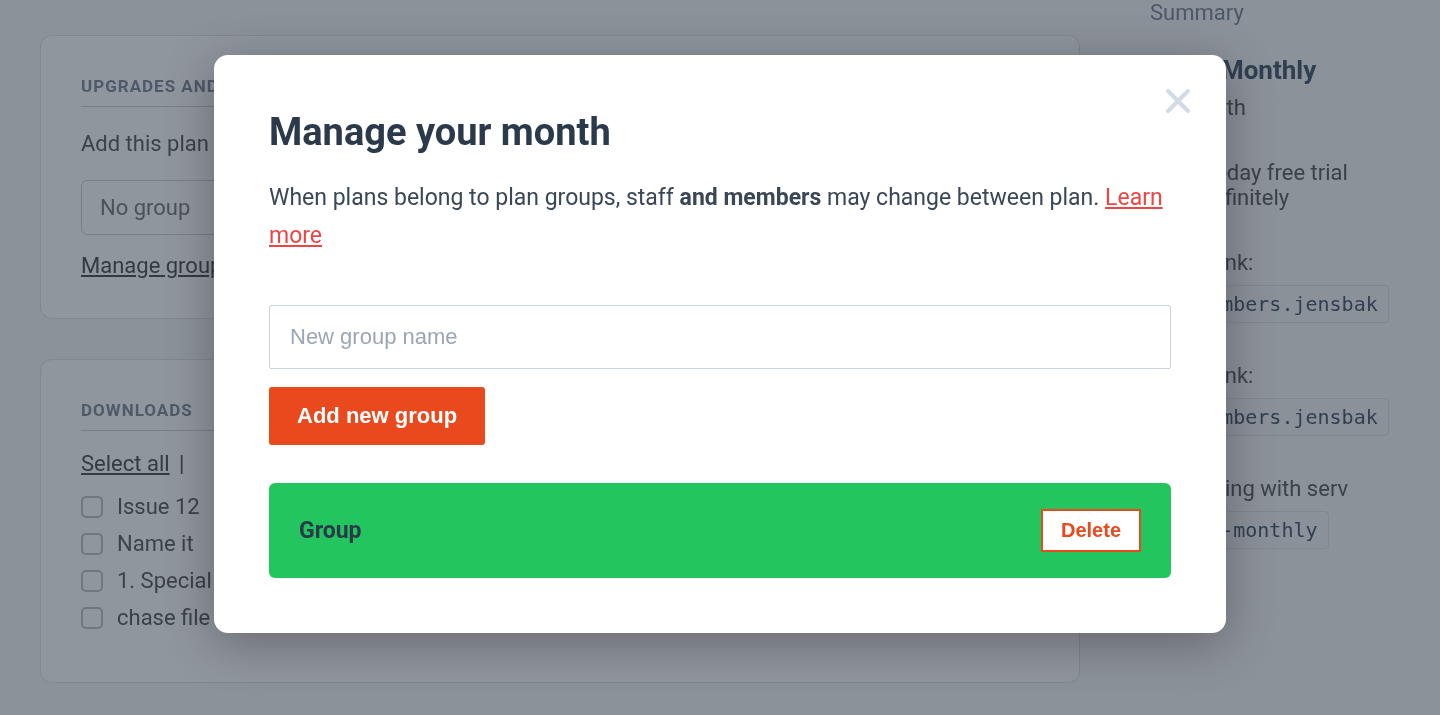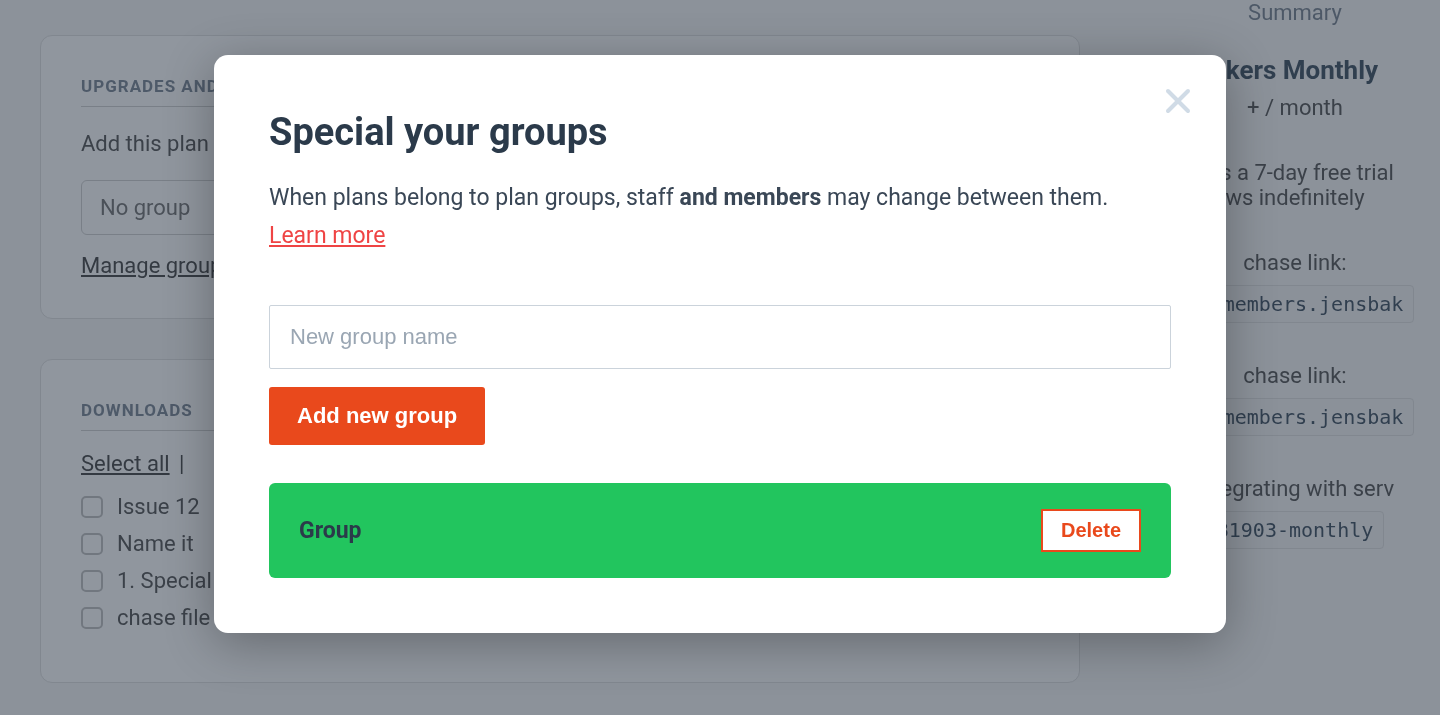--- a/index.html
+++ b/index.html
@@ -24,21 +24,20 @@
     .left-col {
       flex: 1;
       padding: 0 40px;
       padding-top: 35px;
     }
 
     .right-col {
       width: 320px;
       padding-top: 0;
       padding-left: 30px;
-      text-align: center;
     }
 
     .card {
       border: 1px solid #ddd;
       border-radius: 12px;
       padding: 40px;
       margin-bottom: 40px;
       background: #fff;
     }
 
@@ -312,24 +311,24 @@
 <div class="overlay"></div>
 
 <div class="modal">
   <div class="close-x">
     <svg width="36" height="36" viewBox="0 0 36 36" fill="none" stroke="currentColor" stroke-width="4" stroke-linecap="round">
       <line x1="8" y1="8" x2="28" y2="28"></line>
       <line x1="28" y1="8" x2="8" y2="28"></line>
     </svg>
   </div>
 
-  <h1 class="modal-title">Special your groups</h1>
+  <h1 class="modal-title">Manage your month</h1>
 
   <p class="modal-desc">
-    <span>When plans belong to plan groups, staff </span><strong>and members</strong><span> may change between them. </span><span class="learn-link">Learn more</span>
+    <span>When plans belong to plan groups, staff </span><strong>and members</strong><span> may change between plan. </span><span class="learn-link">Learn more</span>
   </p>
 
   <input class="group-input" type="text" placeholder="New group name" style="">
 
   <button class="btn-primary">Add new group</button>
 
   <div class="group-row">
     <span class="group-name">Group</span>
     <button class="btn-delete">Delete</button>
   </div>

